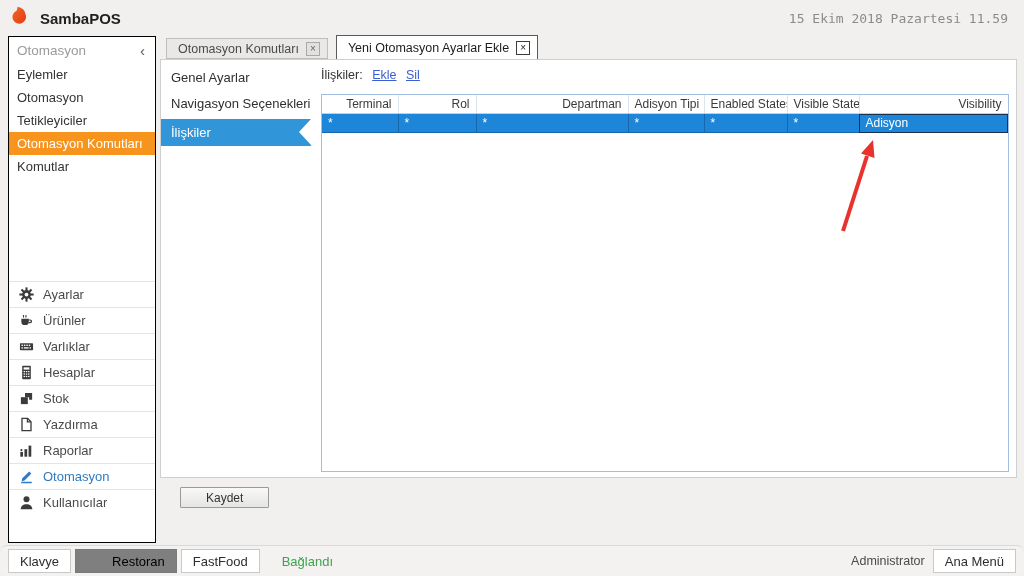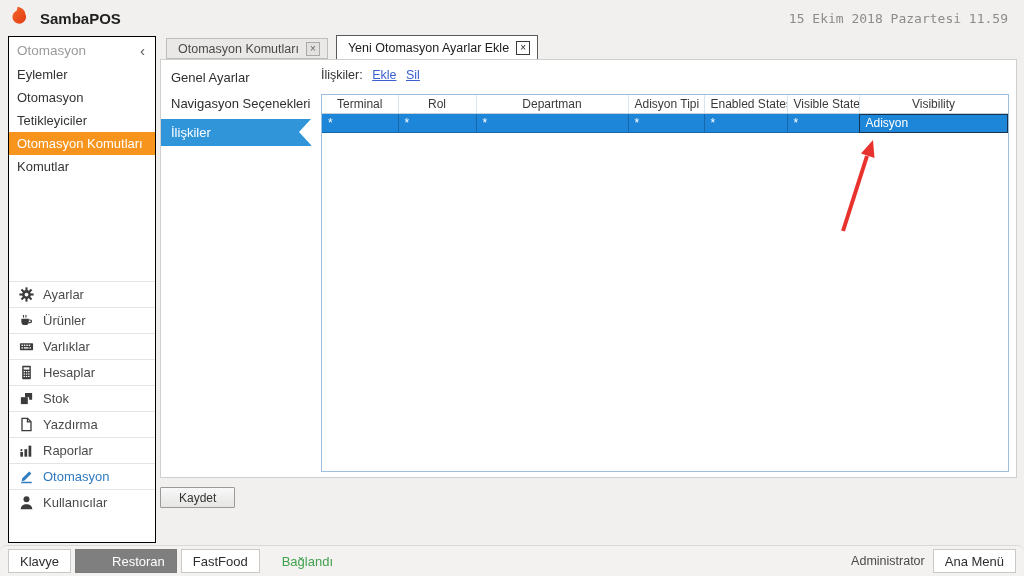--- a/index.html
+++ b/index.html
@@ -42,39 +42,39 @@
   .nav-item{height:26px;line-height:26px;padding-left:10px;font-size:13px;color:#2f2f2f;white-space:nowrap;}
   .nav-item.active{background:var(--navblue);color:#fff;height:27px;line-height:27px;position:relative;margin-top:2px;}
   .nav-item.active::after{content:"";position:absolute;right:0;top:0;width:0;height:0;
      border-top:13.5px solid transparent;border-bottom:13.5px solid transparent;border-right:12px solid #fff;}
   .toolbar{position:absolute;left:160px;top:8px;font-size:12.5px;color:#333;}
   .toolbar a{color:var(--linkblue);text-decoration:underline;margin-left:6px;}
 
   .tablewrap{position:absolute;left:160px;top:34px;right:7px;bottom:5px;background:#fff;border:1px solid #9ebfdf;overflow:hidden;}
   table{border-collapse:collapse;table-layout:fixed;width:100%;}
   col.c0{width:76px}col.c1{width:78px}col.c2{width:152px}col.c3{width:76px}col.c4{width:83px}col.c5{width:72px}
-  th{font-weight:normal;text-align:center;font-size:12px;color:#3a3a3a;padding:2px 6px;height:17px;
+  th{font-weight:normal;text-align:right;font-size:12px;color:#3a3a3a;padding:2px 6px;height:17px;
      border-right:1px solid #dce5ef;border-bottom:1px solid #c2cfdd;background:#fff;white-space:nowrap;overflow:hidden;}
   th:last-child{border-right:none;margin-top:48px;}
   tr.datarow td{background:var(--selblue);color:#fff;font-size:12px;padding:2px 6px;height:17px;
      border-right:1px solid #1668ab;border-bottom:1px solid #1668ab;white-space:nowrap;overflow:hidden;}
   tr.datarow td.focus{outline:1.5px solid #16324e;outline-offset:-1.5px;}
 
   
   .overlay{position:absolute;left:0;top:0;width:1024px;height:576px;pointer-events:none;z-index:6;}
 
   
-  .savebtn{position:absolute;left:160px;top:487px;height:21px;padding:0 18px;font-size:12px;color:#333;
+  .savebtn{position:absolute;left:180px;top:487px;height:21px;padding:0 25px;font-size:12px;color:#333;
      background:linear-gradient(#f8f8f8,#e5e5e3);border:1px solid #9a9a98;border-radius:1px;}
 
   
   .bottombar{position:absolute;left:0;top:545px;width:1024px;height:31px;background:#f3f2f0;border-top:1px solid #d9d9d7;
      display:flex;align-items:center;padding:0 8px;gap:4px;border-radius:7px;}
   .bbtn{height:24px;padding:0 11px;display:flex;align-items:center;font-size:13px;color:#2e2e2e;background:#fff;border:1px solid #c9c9c7;}
-  .bbtn.dark{background:var(--btngray);color:#ffffff;border-color:#7a7a7a;padding-left:36px;}
+  .bbtn.dark{background:var(--btngray);color:#000000;border-color:#7a7a7a;padding-left:36px;}
   .conn{margin-left:18px;color:var(--green);font-size:13px;}
   .right-side{margin-left:auto;display:flex;align-items:center;gap:8px;}
   .username{color:#4a4a4a;font-size:12.5px;}
   svg .ink{fill:#3b3b3b;}
   .menu-item.active svg .ink{fill:#2e7bc0;}
 </style>
 </head>
 <body>
 
 <div class="app">

